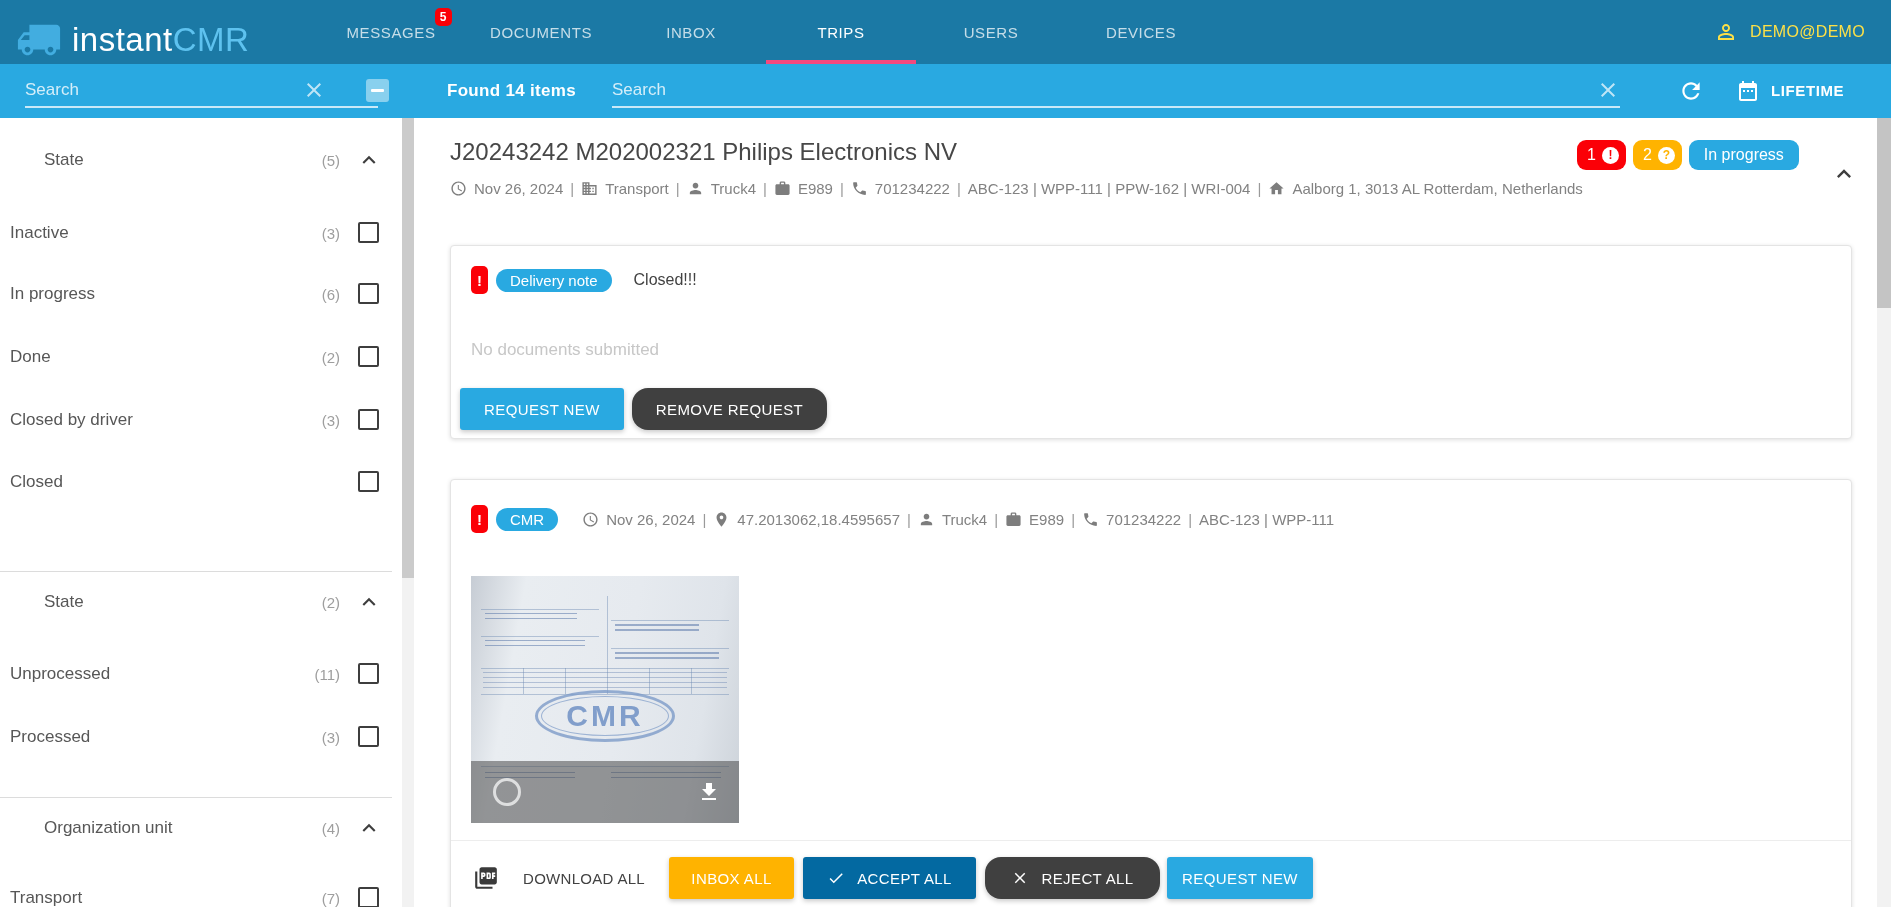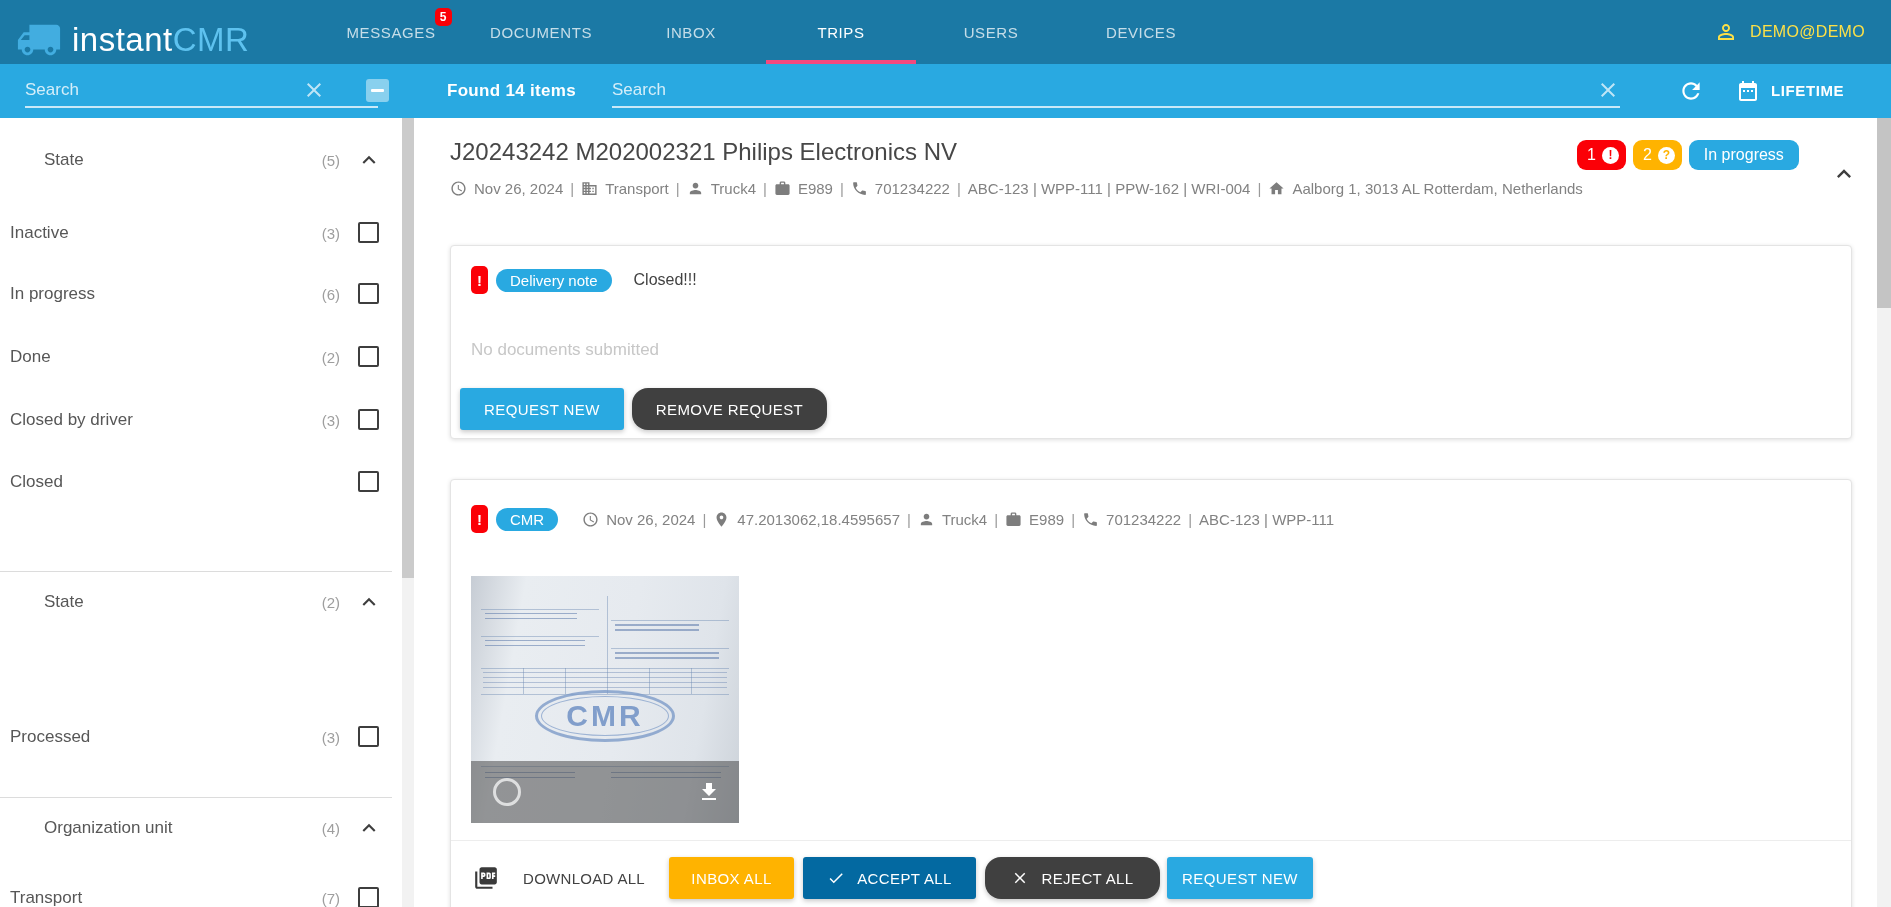--- a/index.html
+++ b/index.html
@@ -227,20 +227,25 @@
       <span class="sb-count"></span>
       <div class="sb-check"></div>
     </div>
     <div class="sb-div" style="top:453px"></div>
     <div class="sb-row header" style="top:470px">
       <span class="sb-label">State</span>
       <span class="sb-count">(2)</span>
       <svg class="sb-chev" viewBox="0 0 24 24" fill="currentColor">
           <path d="M7.41 15.41 12 10.83l4.59 4.58L18 14l-6-6-6 6z"></path>
         </svg>
+    </div>
+    <div class="sb-row" style="top:542px">
+      <span class="sb-label">Unprocessed</span>
+      <span class="sb-count">(11)</span>
+      <div class="sb-check"></div>
     </div>
     <div class="sb-row" style="top:605px">
       <span class="sb-label">Processed</span>
       <span class="sb-count">(3)</span>
       <div class="sb-check"></div>
     </div>
     <div class="sb-div" style="top:679px"></div>
     <div class="sb-row header" style="top:696px">
       <span class="sb-label">Organization unit</span>
       <span class="sb-count">(4)</span>

